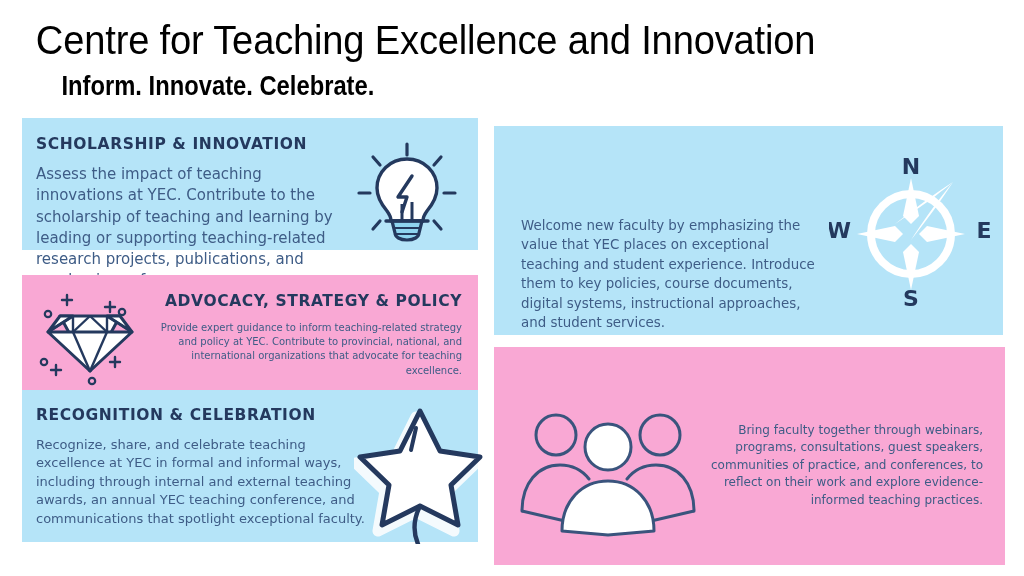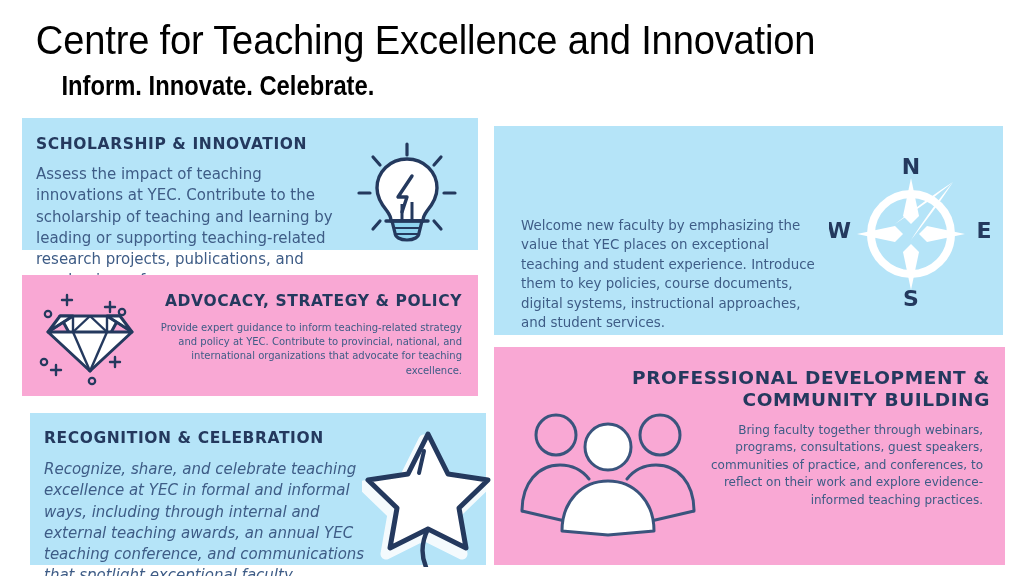--- a/index.html
+++ b/index.html
@@ -29,21 +29,21 @@
     white-space:nowrap;
   }
 
   
   .panel{position:absolute;box-sizing:border-box;}
   .panel.blue{background:#b5e4f8;}
   .panel.grey{background:#f9a8d4;}
 
   .p-scholarship{left:22px;top:118px;width:456px;height:132px;text-decoration:underline;}
   .p-advocacy   {left:22px;top:275px;width:456px;height:121px;}
-  .p-recognition{left:22px;top:413px;width:456px;height:152px;margin-left:8px;}
+  .p-recognition{left:22px;top:390px;width:456px;height:152px;}
   .p-orientation{left:494px;top:126px;width:509px;height:209px;}
   .p-profdev    {left:494px;top:347px;width:511px;height:218px;}
 
   .heading{
     font-family:"DejaVu Sans","Liberation Sans",sans-serif;
     font-weight:700;color:#24395e;
     letter-spacing:0.6px;line-height:1.15;margin:0;
   }
   .body{
     font-family:"DejaVu Sans","Liberation Sans",sans-serif;
@@ -56,21 +56,21 @@
   .p-scholarship .body{position:absolute;left:14px;top:46px;width:300px;font-size:15px;}
   .p-scholarship .icon-wrap{position:absolute;right:6px;top:22px;width:130px;height:104px;}
 
   
   .p-advocacy .icon-wrap{position:absolute;left:8px;top:10px;width:120px;height:104px;}
   .p-advocacy .heading{position:absolute;right:16px;top:18px;font-size:15.5px;text-align:right;}
   .p-advocacy .body{position:absolute;right:16px;top:46px;width:320px;font-size:10px;text-align:right;}
 
   
   .p-recognition .heading{position:absolute;left:14px;top:17px;font-size:15.5px;}
-  .p-recognition .body{position:absolute;left:14px;top:46px;width:332px;font-size:15px;font-style:italic;}
+  .p-recognition .body{position:absolute;left:14px;top:46px;width:332px;font-size:13px;}
   .p-recognition .icon-wrap{position:absolute;left:332px;top:6px;width:130px;height:148px;}
 
   
   .p-orientation .heading{position:absolute;left:27px;top:18px;font-size:18.5px;}
   .p-orientation .body{position:absolute;left:27px;top:48px;width:300px;font-size:13.4px;line-height:1.45;margin-top:42px;}
   .p-orientation .icon-wrap{position:absolute;left:335px;top:22px;width:165px;height:165px;}
 
   
   .p-profdev .heading{position:absolute;left:48px;top:20px;width:448px;font-size:18.5px;text-align:right;line-height:1.2;}
   .p-profdev .body{position:absolute;right:22px;top:75px;width:300px;font-size:12px;text-align:right;line-height:1.45;}
@@ -180,21 +180,20 @@
         <path d="M28 86 L66 94 L74 86 L66 78 Z" fill="#ffffff"></path>
         <circle cx="82" cy="86" r="40" fill="none" stroke="#ffffff" stroke-width="8"></circle>
         <path d="M124 34 C110 56 96 74 82 92 C90 80 104 58 124 34 Z" fill="#ffffff"></path>
         <path d="M124 34 C102 48 84 62 66 76 C78 68 100 54 124 34 Z" fill="#ffffff"></path>
         <circle cx="80" cy="82" r="5.5" fill="#b5e4f8"></circle>
       </svg>
     </div>
   </div>
 
   <div class="panel grey p-profdev">
-    <div class="heading">PROFESSIONAL DEVELOPMENT &amp; COMMUNITY BUILDING</div>
     <div class="body">Bring faculty together through webinars, programs, consultations, guest speakers, communities of practice, and conferences, to reflect on their work and explore evidence-informed teaching practices.</div>
     <div class="icon-wrap">
       <svg viewBox="0 0 180 130">
         <circle cx="38" cy="26" r="20" fill="none" stroke="#3a547d" stroke-width="3"></circle>
         <circle cx="142" cy="26" r="20" fill="none" stroke="#3a547d" stroke-width="3"></circle>
         <path d="M4 102 C4 74 20 56 42 56 C54 56 64 61 71 70" fill="none" stroke="#3a547d" stroke-width="3" stroke-linecap="round"></path>
         <path d="M176 102 C176 74 160 56 138 56 C126 56 116 61 109 70" fill="none" stroke="#3a547d" stroke-width="3" stroke-linecap="round"></path>
         <path d="M4 102 L90 122 L176 102" fill="none" stroke="#3a547d" stroke-width="3" stroke-linejoin="round"></path>
         <circle cx="90" cy="38" r="23" fill="#ffffff" stroke="#3a547d" stroke-width="3"></circle>
         <path d="M44 122 C44 92 64 72 90 72 C116 72 136 92 136 122 L90 126 Z" fill="#ffffff" stroke="#3a547d" stroke-width="3" stroke-linejoin="round"></path>

